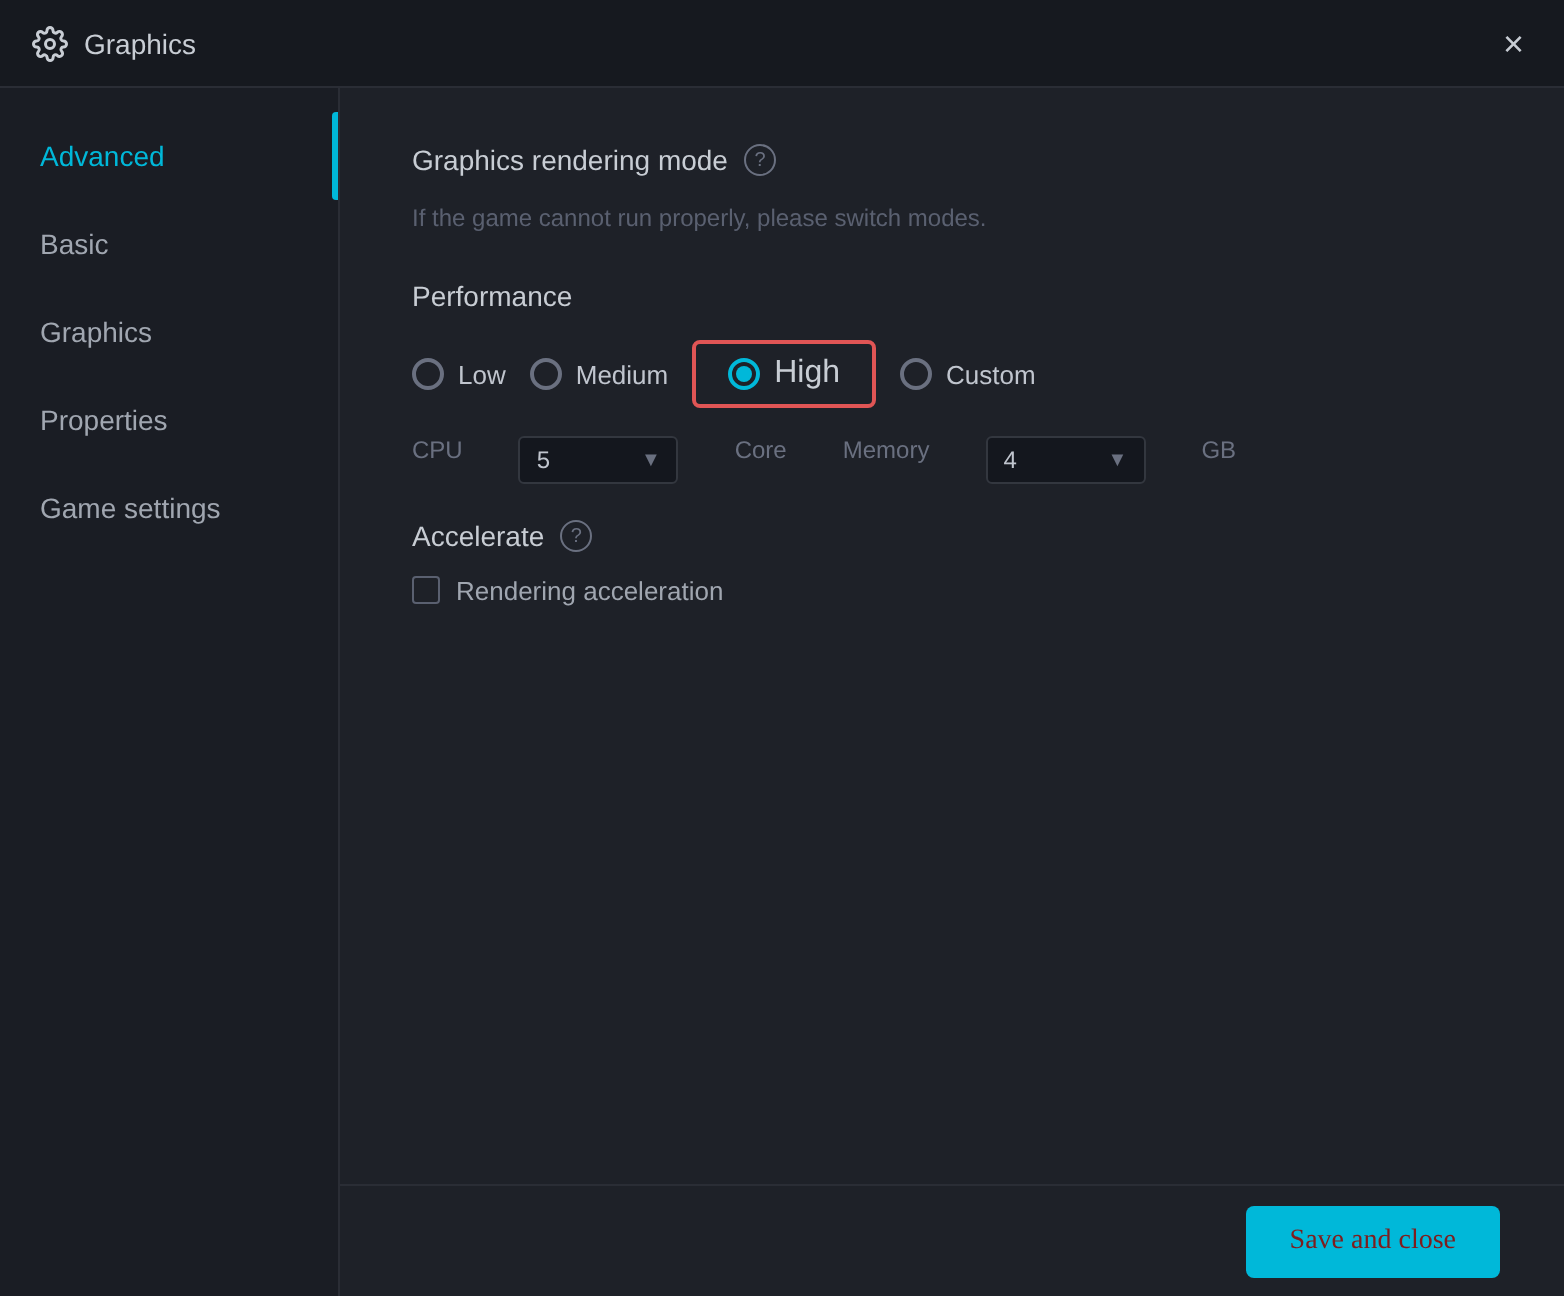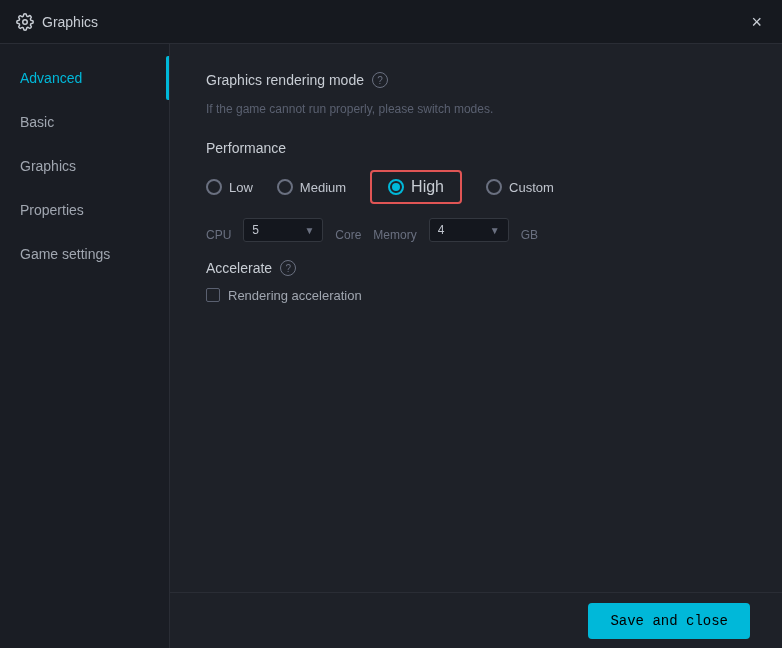--- a/index.html
+++ b/index.html
@@ -142,21 +142,21 @@
     }
     .performance-title {
       font-size: 14px;
       color: #c8cdd4;
       margin-bottom: 14px;
       font-weight: 500;
     }
     .perf-options {
       display: flex;
       align-items: center;
-      gap: 24px;
+      gap: 12px;
       margin-bottom: 14px;
     }
     .perf-option {
       display: flex;
       align-items: center;
       gap: 7px;
       cursor: pointer;
       font-size: 13px;
       color: #c0c5ce;
     }
@@ -164,22 +164,22 @@
       display: flex;
       align-items: center;
       padding: 6px 16px;
       border: 2px solid #e05555;
       border-radius: 4px;
       gap: 7px;
       cursor: pointer;
     }
     .cpu-memory-row {
       display: flex;
-      align-items: flex-end;
-      gap: 12px;
+      align-items: flex-start;
+      gap: 28px;
       margin-top: 4px;
       margin-bottom: 8px;
     }
     .label-text {
       font-size: 12px;
       color: #6a7080;
     }
     .dropdown {
       display: flex;
       align-items: center;
@@ -239,27 +239,27 @@
       height: 56px;
       display: flex;
       align-items: center;
       justify-content: flex-end;
       padding: 0 32px;
       background: #1e2128;
       border-top: 1px solid #2a2d35;
     }
     .save-btn {
       background: #00b8d9;
-      color: #000000;
+      color: #7f1d1d;
       border: none;
       border-radius: 4px;
       padding: 10px 22px;
       font-size: 14px;
       cursor: pointer;
-      font-family: Liberation Mono, monospace;
+      font-family: Liberation Serif, serif;
     }
   </style>
 </head>
 <body>
 
 <div class="titlebar">
   <div class="titlebar-left">
     <svg class="titlebar-icon" viewBox="0 0 24 24" fill="none" stroke="currentColor" stroke-width="2">
       <circle cx="12" cy="12" r="3"></circle>
       <path d="M19.4 15a1.65 1.65 0 0 0 .33 1.82l.06.06a2 2 0 0 1-2.83 2.83l-.06-.06a1.65 1.65 0 0 0-1.82-.33 1.65 1.65 0 0 0-1 1.51V21a2 2 0 0 1-4 0v-.09A1.65 1.65 0 0 0 9 19.4a1.65 1.65 0 0 0-1.82.33l-.06.06a2 2 0 0 1-2.83-2.83l.06-.06A1.65 1.65 0 0 0 4.68 15a1.65 1.65 0 0 0-1.51-1H3a2 2 0 0 1 0-4h.09A1.65 1.65 0 0 0 4.6 9a1.65 1.65 0 0 0-.33-1.82l-.06-.06a2 2 0 0 1 2.83-2.83l.06.06A1.65 1.65 0 0 0 9 4.68a1.65 1.65 0 0 0 1-1.51V3a2 2 0 0 1 4 0v.09a1.65 1.65 0 0 0 1 1.51 1.65 1.65 0 0 0 1.82-.33l.06-.06a2 2 0 0 1 2.83 2.83l-.06.06A1.65 1.65 0 0 0 19.4 9a1.65 1.65 0 0 0 1.51 1H21a2 2 0 0 1 0 4h-.09a1.65 1.65 0 0 0-1.51 1z"></path>

